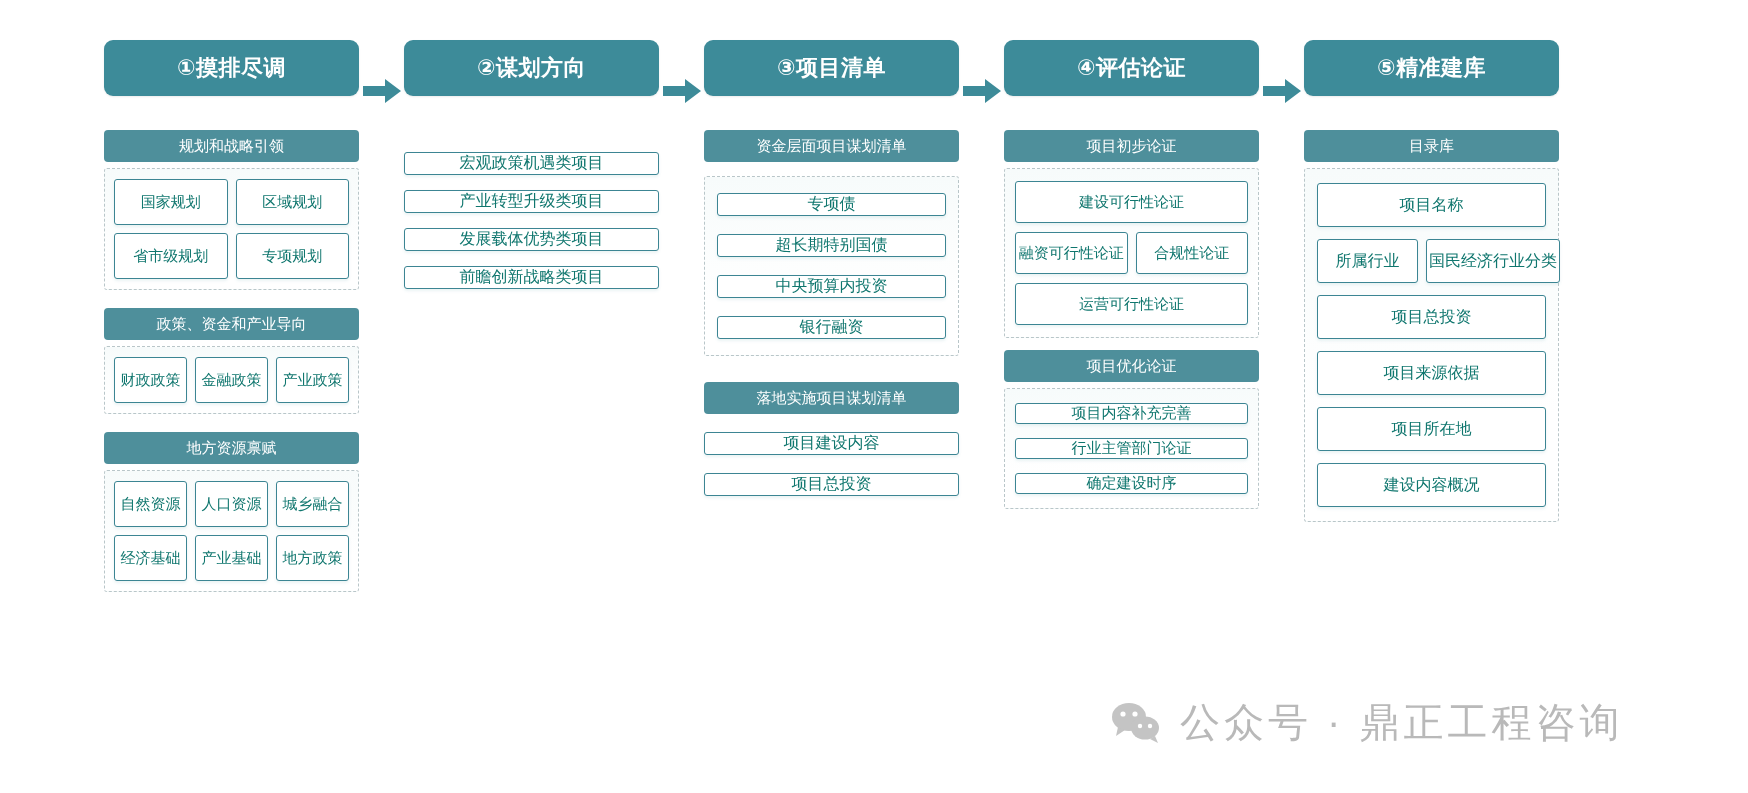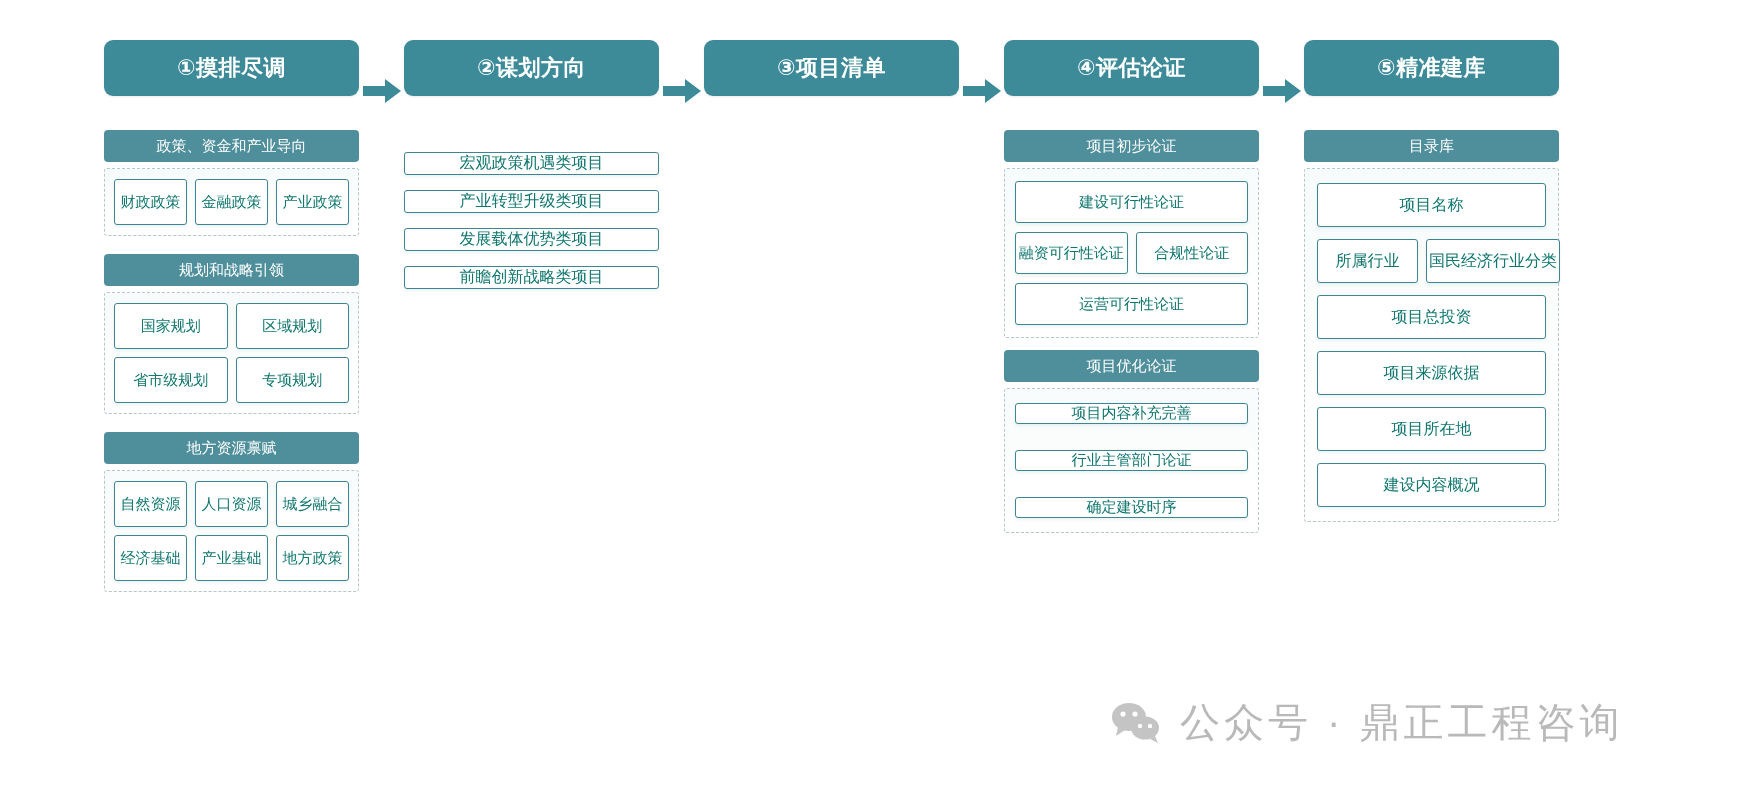--- a/index.html
+++ b/index.html
@@ -92,40 +92,40 @@
 
 <div class="canvas">
 
   <div class="flow">
 
     <div class="col">
       <div class="stage-head">①摸排尽调</div>
       <div class="groups">
 
         <div class="group">
+          <div class="group-title">规划和战略引领</div>
+          <div class="group-body">
+            <div class="row">
+              <div class="chip tall">国家规划</div>
+              <div class="chip tall">区域规划</div>
+            </div>
+            <div class="row">
+              <div class="chip tall">省市级规划</div>
+              <div class="chip tall">专项规划</div>
+            </div>
+          </div>
+        </div>
+
+        <div class="group">
           <div class="group-title">政策、资金和产业导向</div>
           <div class="group-body">
             <div class="row">
               <div class="chip tall pad">财政政策</div>
               <div class="chip tall pad">金融政策</div>
               <div class="chip tall pad">产业政策</div>
-            </div>
-          </div>
-        </div>
-
-        <div class="group">
-          <div class="group-title">规划和战略引领</div>
-          <div class="group-body">
-            <div class="row">
-              <div class="chip tall">国家规划</div>
-              <div class="chip tall">区域规划</div>
-            </div>
-            <div class="row">
-              <div class="chip tall">省市级规划</div>
-              <div class="chip tall">专项规划</div>
             </div>
           </div>
         </div>
 
         <div class="group">
           <div class="group-title">地方资源禀赋</div>
           <div class="group-body">
             <div class="row">
               <div class="chip tall pad">自然资源</div>
               <div class="chip tall pad">人口资源</div>
@@ -159,20 +159,41 @@
     </div>
 
     <div class="arrow-cell">
       <svg class="arrow" viewBox="0 0 38 26">
         <path d="M0 8 H22 V1 L38 13 L22 25 V18 H0 Z" fill="#3d8b99"></path>
       </svg>
     </div>
 
     <div class="col">
       <div class="stage-head">③项目清单</div>
+      <div class="groups">
+
+        <div class="group" style="margin-bottom:26px">
+          <div class="group-title" style="margin-bottom:14px">资金层面项目谋划清单</div>
+          <div class="group-body c3sub" style="padding:16px 12px">
+            <div class="chip">专项债</div>
+            <div class="chip">超长期特别国债</div>
+            <div class="chip">中央预算内投资</div>
+            <div class="chip">银行融资</div>
+          </div>
+        </div>
+
+        <div class="group">
+          <div class="group-title" style="margin-bottom:18px">落地实施项目谋划清单</div>
+          <div class="group-body nodash c3sub">
+            <div class="chip">项目建设内容</div>
+            <div class="chip">项目总投资</div>
+          </div>
+        </div>
+
+      </div>
     </div>
 
     <div class="arrow-cell">
       <svg class="arrow" viewBox="0 0 38 26">
         <path d="M0 8 H22 V1 L38 13 L22 25 V18 H0 Z" fill="#3d8b99"></path>
       </svg>
     </div>
 
     <div class="col c4">
       <div class="stage-head">④评估论证</div>
@@ -189,21 +210,21 @@
               <div class="chip pad">合规性论证</div>
             </div>
             <div class="row">
               <div class="chip">运营可行性论证</div>
             </div>
           </div>
         </div>
 
         <div class="group">
           <div class="group-title">项目优化论证</div>
-          <div class="group-body" style="padding:14px 10px;gap:26px">
+          <div class="group-body" style="padding:14px 10px;gap:14px">
             <div class="chip">项目内容补充完善</div>
             <div class="chip">行业主管部门论证</div>
             <div class="chip">确定建设时序</div>
           </div>
         </div>
 
       </div>
     </div>
 
     <div class="arrow-cell">

